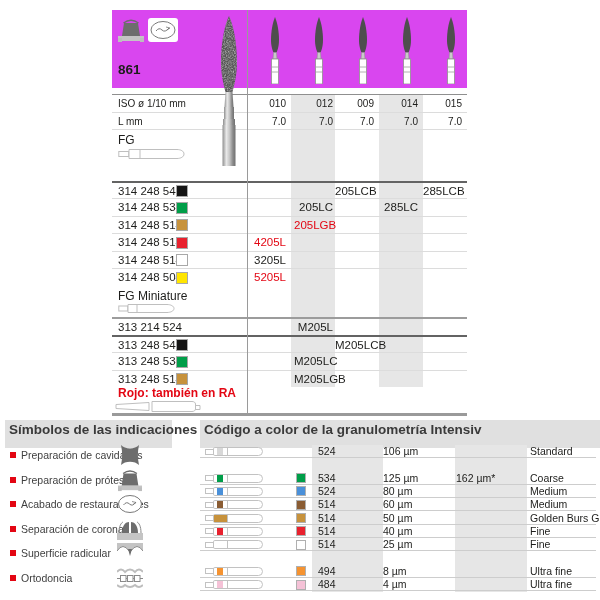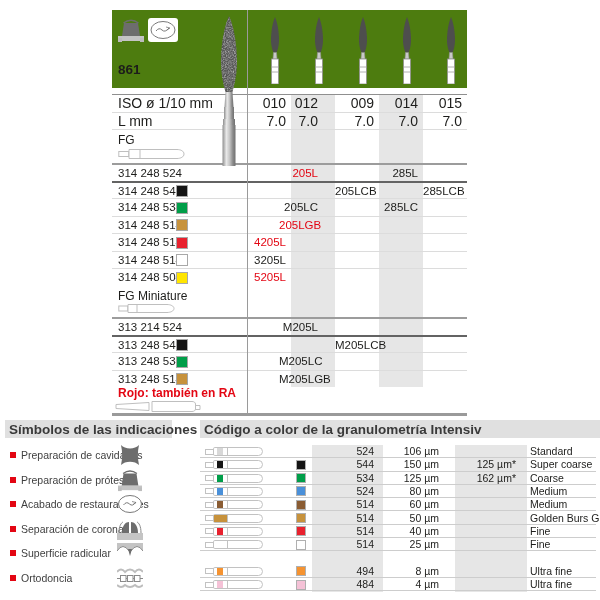--- a/index.html
+++ b/index.html
@@ -5,32 +5,32 @@
   *{margin:0;padding:0;box-sizing:border-box}
   html,body{width:600px;height:600px}
   body{background:#fff;font-family:"Liberation Sans",sans-serif;color:#1d1d1b;position:relative;overflow:hidden}
   .stage{position:absolute;inset:0}
 
   
   .catalog{position:absolute;left:112px;top:10px;width:355px;height:406px}
   .band{position:absolute;top:84px;height:293px;width:44px;background:#e6e6e6}
   .band.b1{left:179px}.band.b2{left:267px}
   .vline{position:absolute;left:135px;top:0;width:1px;height:403px;background:#9a9a9a;z-index:4}
-  .hd{position:absolute;left:0;top:0;width:355px;height:78px;background:#4d7c0f}
+  .hd{position:absolute;left:0;top:0;width:355px;height:78px;background:#d946ef}
   .icon-finish-box{position:absolute;left:36px;top:8px;width:30px;height:24px;background:#fff;border-radius:3px}
   .icon-crown-box{position:absolute;left:5px;top:7px;width:28px;height:26px}
   .model{position:absolute;left:6px;top:52px;font-size:13.5px;font-weight:bold}
   .big-bur{position:absolute;left:99px;top:4px;width:36px;height:152px;z-index:3}
   .mini-bur{position:absolute;top:4px;width:20px;height:70px}
   .mb0{left:153px}.mb1{left:197px}.mb2{left:241px}.mb3{left:285px}.mb4{left:329px}
 
-  .spec-row{position:absolute;left:0;width:355px;height:18px;font-size:14px;line-height:17px;z-index:2}
+  .spec-row{position:absolute;left:0;width:355px;height:18px;font-size:10px;line-height:17px;z-index:2}
   .spec-row .lab{position:absolute;left:6px}
   .cell{position:absolute;width:44px;text-align:right;padding-right:5px}
-  .c0{left:135px}.c1{left:167px}.c2{left:223px}.c3{left:267px}.c4{left:311px}
+  .c0{left:135px}.c1{left:182px}.c2{left:223px}.c3{left:267px}.c4{left:311px}
   .iso{top:84px;border-top:1px solid #8f8f8f}
   .lmm{top:102px;border-top:1px solid #dcdcdc;border-bottom:1px solid #dcdcdc}
 
   .glabel{position:absolute;left:6px;font-size:12px;font-weight:normal;z-index:2}
   .fg-lab{top:123px}.fgm-lab{top:279px}
   .outline-svg{position:absolute;z-index:2}
   .fg-draw{left:6px;top:138px;width:67px;height:12px}
   .fgm-draw{left:6px;top:293px;width:57px;height:11px}
   .ra-draw{left:3px;top:390px;width:88px;height:13px}
 
@@ -39,36 +39,36 @@
   .prow .swatch{position:absolute;left:64px;top:2.5px;width:12px;height:12px;border:1px solid #a8a8a8}
   .rt-light{border-top:1px solid #dcdcdc}
   .rt-med{border-top:2px solid #9c9c9c}
   .rt-dark{border-top:2px solid #636363}
   .red{color:#e30613}
   .note{position:absolute;left:6px;top:376px;font-size:12px;font-weight:bold;color:#e30613;z-index:2}
   .bborder{position:absolute;left:0;top:403px;width:355px;height:3px;background:#9a9a9a;z-index:5}
 
   
   .symbols{position:absolute;left:5px;top:420px;width:195px;height:175px}
-  .sec-title{font-weight:bold;font-size:13.5px;color:#3a3a3a;background:#e0e0e0;height:18px;line-height:20px;padding-left:4px;white-space:nowrap}
+  .sec-title{font-weight:bold;font-size:13.5px;color:#3a3a3a;background:#e0e0e0;height:28px;line-height:20px;padding-left:4px;white-space:nowrap}
   .symbols .sec-title{width:167px}
   .sym-item{position:absolute;left:0;width:195px;height:24px}
   .sym-item .bullet{position:absolute;left:5px;top:9px;width:6px;height:6px;background:#e30613}
   .sym-item .slab{position:absolute;left:16px;top:0;font-size:10.5px;line-height:24px;color:#3f3f3f;white-space:nowrap}
   .sym-item .sicon{position:absolute;left:112px;top:0;width:26px;height:24px}
   .si0{top:23px}.si1{top:47.5px}.si2{top:72px}.si3{top:96.5px}.si4{top:121px}.si5{top:145.5px}
 
   
   .grit{position:absolute;left:200px;top:420px;width:400px;height:175px;font-size:10.5px}
   .grit .sec-title{width:400px}
   .gcol{position:absolute;top:25px;height:147px;background:#e6e6e6}
   .gcol.g1{left:112px;width:71px}
   .gcol.g2{left:255px;width:72px}
   .grow{position:absolute;left:0;width:396px;height:13.3px;border-bottom:1px solid #cdcdcd;line-height:13px}
-  .grow .gcell{position:absolute;top:0;text-align:right}
+  .grow .gcell{position:absolute;top:0;}
   .grow .gcode{left:118px;width:60px;padding-right:4px}
   .grow .gsize{left:183px;width:60px;padding-right:4px}
   .grow .galt{left:256px;width:64px;padding-right:4px}
   .grow .gname{position:absolute;left:330px;top:0;text-align:right;white-space:nowrap}
   .grow .gswatch{position:absolute;left:96px;top:1.5px;width:10px;height:10px;border:1px solid #b0b0b0}
   .bur-draw{position:absolute;left:5px;top:2px;width:58px;height:9px}
   .bd-body{position:absolute;left:8px;top:0;width:50px;height:9px;border:1px solid #c2c2c2;border-radius:2px 5px 5px 2px;background:#fff}
   .bd-tip{position:absolute;left:0;top:1.5px;width:9px;height:6px;border:1px solid #c2c2c2;background:#fff}
   .bd-step{position:absolute;left:22px;top:1px;width:1px;height:7px;background:#c2c2c2}
   .bd-band{position:absolute;left:12px;top:1px;width:6px;height:7px}
@@ -174,28 +174,20 @@
 
     <span class="glabel fg-lab">FG</span>
     <svg class="outline-svg fg-draw" viewBox="0 0 67 12">
       <g fill="#fff" stroke="#bfbfbf">
         <rect x="0.8" y="3.5" width="10" height="5"></rect>
         <path d="M11,1.5 H59 C62.5,1.5 66,3 66,6 C66,9 62.5,10.5 59,10.5 H11 Z"></path>
         <line x1="22" y1="1.5" x2="22" y2="10.5"></line>
       </g>
     </svg>
 
-    <div class="prow rt-med" style="top:153px">
-      <span class="ref">314 248 524</span>
-      <span class="cell c0"></span>
-      <span class="cell c1 red">205L</span>
-      <span class="cell c2"></span>
-      <span class="cell c3">285L</span>
-      <span class="cell c4"></span>
-    </div>
     <div class="prow rt-dark" style="top:170.5px">
       <span class="ref">314 248 544</span>
       <span class="swatch" style="background: rgb(20, 20, 20);"></span>
       <span class="cell c0"></span>
       <span class="cell c1"></span>
       <span class="cell c2">205LCB</span>
       <span class="cell c3"></span>
       <span class="cell c4">285LCB</span>
     </div>
     <div class="prow rt-light" style="top:188px">
@@ -386,33 +378,20 @@
       <span class="bur-draw">
           <span class="bd-body"></span>
           <span class="bd-tip"></span>
           <span class="bd-band" style="background: rgb(216, 216, 216);"></span>
           <span class="bd-step"></span>
         </span>
       <span class="gcell gcode">524</span>
       <span class="gcell gsize">106 µm</span>
       <span class="gname">Standard</span>
     </div>
-    <div class="grow" style="top:38.3px">
-      <span class="bur-draw">
-          <span class="bd-body"></span>
-          <span class="bd-tip"></span>
-          <span class="bd-band" style="background: rgb(20, 20, 20);"></span>
-          <span class="bd-step"></span>
-        </span>
-      <span class="gswatch" style="background: rgb(20, 20, 20);"></span>
-      <span class="gcell gcode">544</span>
-      <span class="gcell gsize">150 µm</span>
-      <span class="gcell galt">125 µm*</span>
-      <span class="gname">Super coarse</span>
-    </div>
     <div class="grow" style="top:51.6px">
       <span class="bur-draw">
           <span class="bd-body"></span>
           <span class="bd-tip"></span>
           <span class="bd-band" style="background: rgb(0, 158, 73);"></span>
           <span class="bd-step"></span>
         </span>
       <span class="gswatch" style="background: rgb(0, 158, 73);"></span>
       <span class="gcell gcode">534</span>
       <span class="gcell gsize">125 µm</span>

